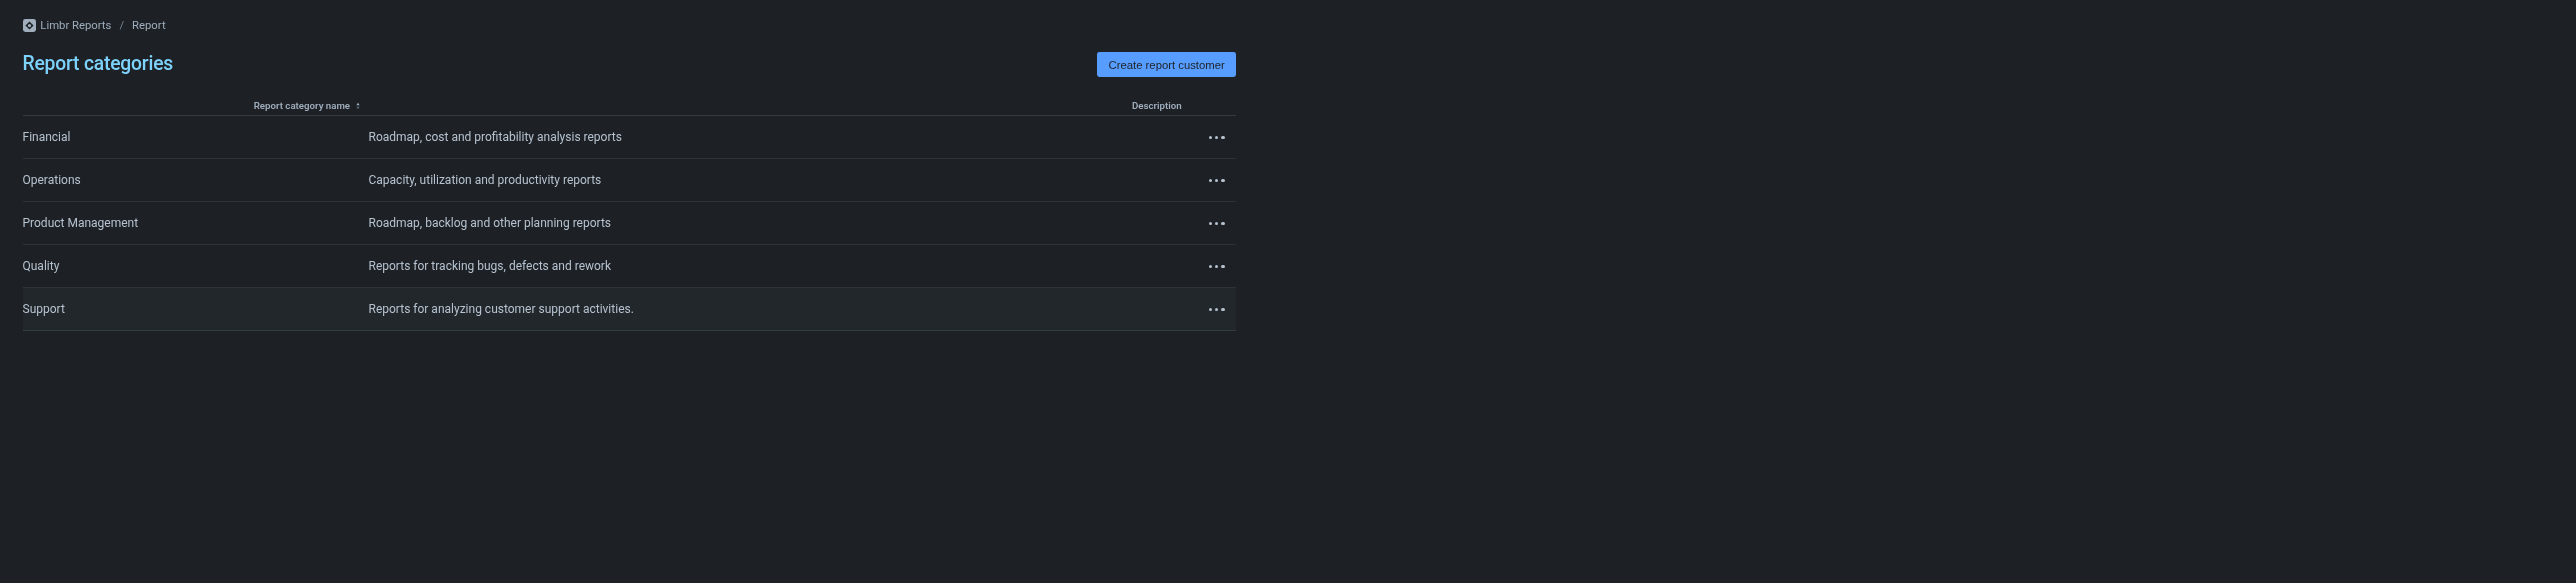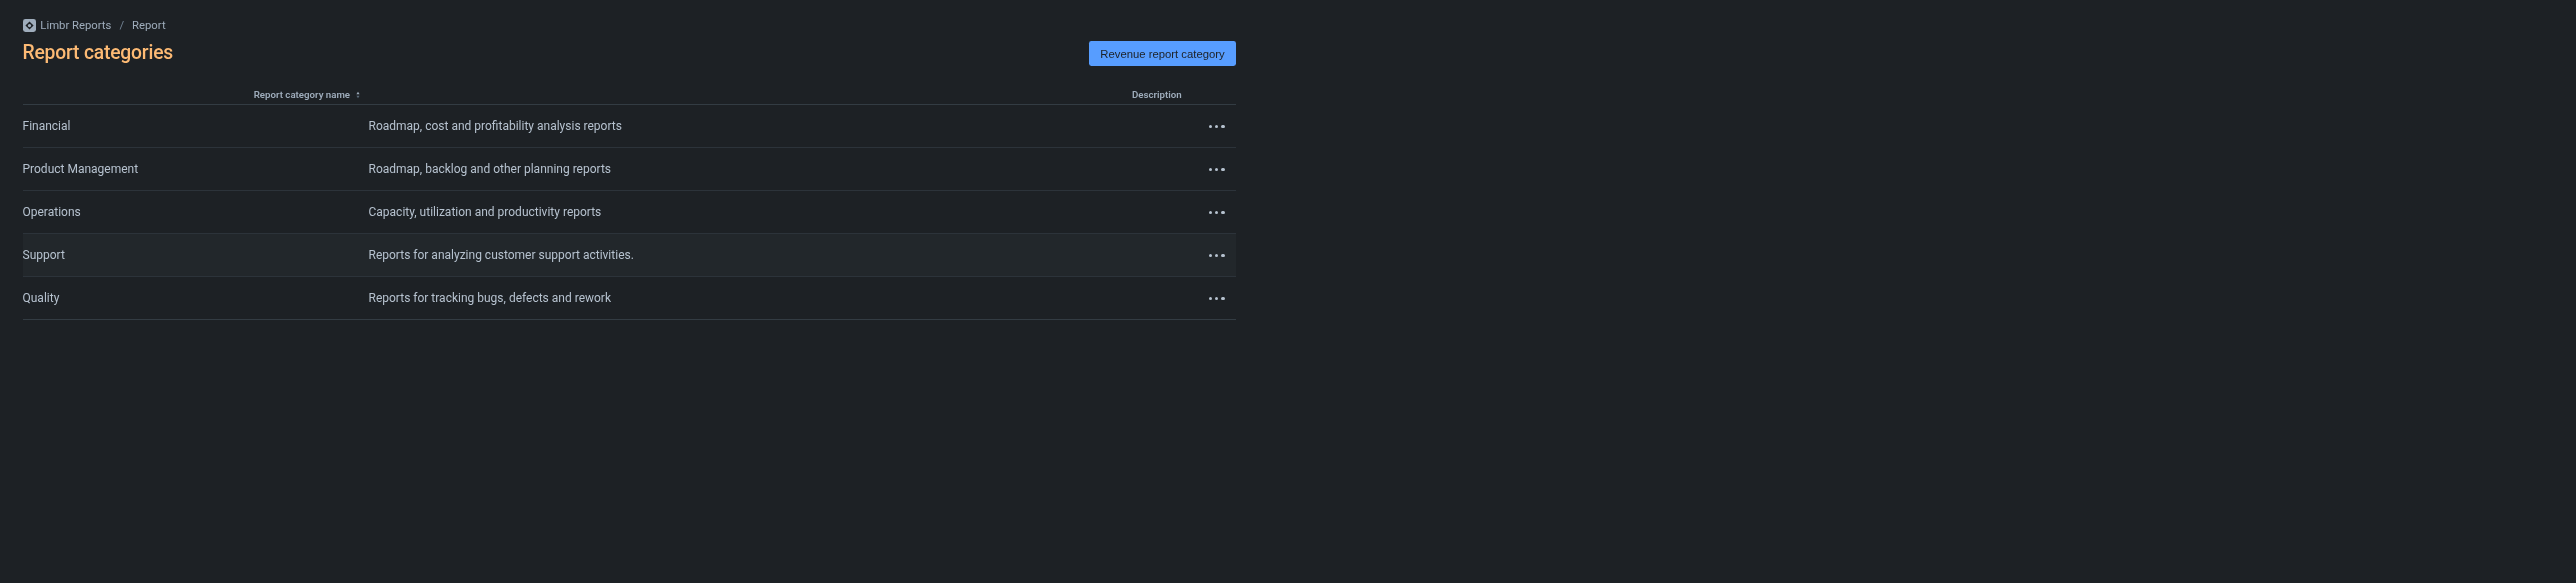--- a/index.html
+++ b/index.html
@@ -13,21 +13,21 @@
     }
     .page {
       padding: 19.3px 26px 0 22.5px;
     }
     .breadcrumb {
       display: flex;
       align-items: center;
       gap: 8px;
       font-size: 11.3px;
       color: #9fadbc;
-      margin-bottom: 9px;
+      margin-bottom: 20px;
     }
     .breadcrumb-icon {
       width: 13px; height: 13px;
       display: inline-flex;
       align-items: center;
       justify-content: center;
       margin-right: -3.2px;
     }
     .breadcrumb-item {
       color: #9fadbc;
@@ -36,21 +36,21 @@
     .breadcrumb-sep { color: #738496; }
     .header-row {
       display: flex;
       align-items: flex-start;
       justify-content: space-between;
       margin-bottom: 17.7px;
     }
     .page-title {
       font-size: 19.3px;
       font-weight: 500;
-      color: #fdba74;
+      color: #7dd3fc;
       letter-spacing: -0.01em;
     }
     .create-btn {
       background: #579dff;
       color: #1d2125;
       border: none;
       border-radius: 2.4px;
       padding: 6.4px 11.3px;
       font-size: 11.3px;
       font-weight: 500;
@@ -108,21 +108,21 @@
         <circle cx="8" cy="8" r="2" fill="#9fadbc"></circle>
       </svg>
     </span>
     <span class="breadcrumb-item">Limbr Reports</span>
     <span class="breadcrumb-sep">/</span>
     <span class="breadcrumb-item">Report</span>
   </nav>
 
   <div class="header-row">
     <h1 class="page-title">Report categories</h1>
-    <button class="create-btn">Revenue report category</button>
+    <button class="create-btn">Create report customer</button>
   </div>
 
   <table class="table">
     <thead>
       <tr class="thead-row">
         <th class="th-name">
           <span>Report category name</span>
           <span class="sort-icon">
             <svg width="8" height="8" viewBox="0 0 10 10">
               <path d="M5 1 L7 4 L3 4 Z" fill="#9fadbc"></path>
@@ -140,52 +140,52 @@
         <tr class="tbody-row">
           <td>Financial</td>
           <td>Roadmap, cost and profitability analysis reports</td>
           <td class="actions-cell"><span class="dots-btn">
               <span class="dot"></span>
               <span class="dot"></span>
               <span class="dot"></span>
             </span></td>
         </tr>
         <tr class="tbody-row">
+          <td>Operations</td>
+          <td>Capacity, utilization and productivity reports</td>
+          <td class="actions-cell"><span class="dots-btn">
+              <span class="dot"></span>
+              <span class="dot"></span>
+              <span class="dot"></span>
+            </span></td>
+        </tr>
+        <tr class="tbody-row">
           <td>Product Management</td>
           <td>Roadmap, backlog and other planning reports</td>
           <td class="actions-cell"><span class="dots-btn">
               <span class="dot"></span>
               <span class="dot"></span>
               <span class="dot"></span>
             </span></td>
         </tr>
         <tr class="tbody-row">
-          <td>Operations</td>
-          <td>Capacity, utilization and productivity reports</td>
+          <td>Quality</td>
+          <td>Reports for tracking bugs, defects and rework</td>
           <td class="actions-cell"><span class="dots-btn">
               <span class="dot"></span>
               <span class="dot"></span>
               <span class="dot"></span>
             </span></td>
         </tr>
         <tr class="tbody-row highlight">
           <td>Support</td>
           <td>Reports for analyzing customer support activities.</td>
           <td class="actions-cell"><span class="dots-btn">
               <span class="dot"></span>
               <span class="dot"></span>
               <span class="dot"></span>
             </span></td>
         </tr>
-        <tr class="tbody-row">
-          <td>Quality</td>
-          <td>Reports for tracking bugs, defects and rework</td>
-          <td class="actions-cell"><span class="dots-btn">
-              <span class="dot"></span>
-              <span class="dot"></span>
-              <span class="dot"></span>
-            </span></td>
-        </tr>
       </tbody>
   </table>
 
 </div>
 
 
 </body></html>

